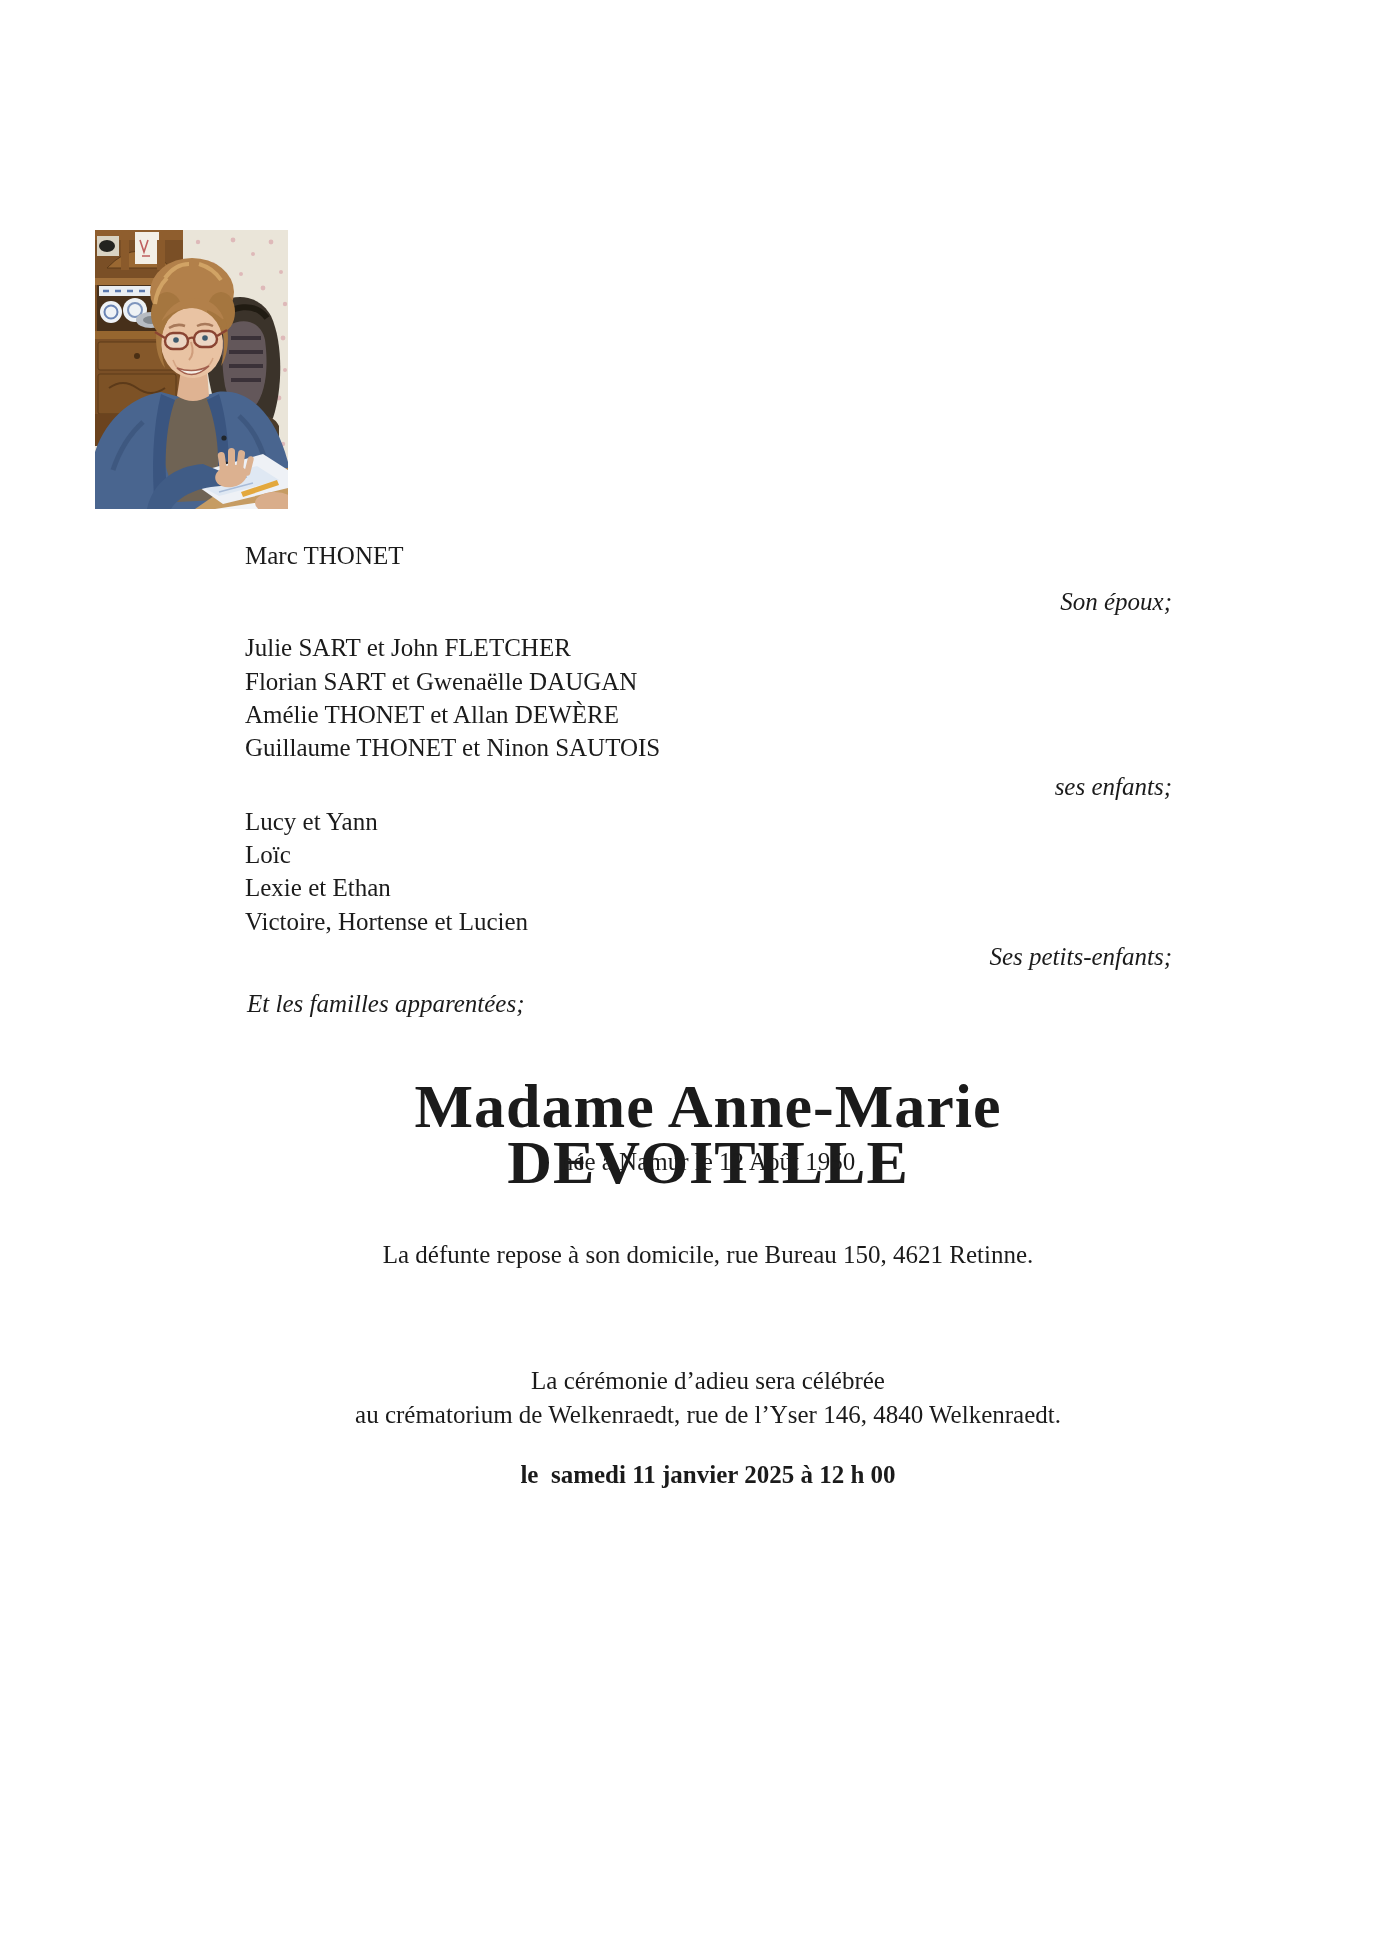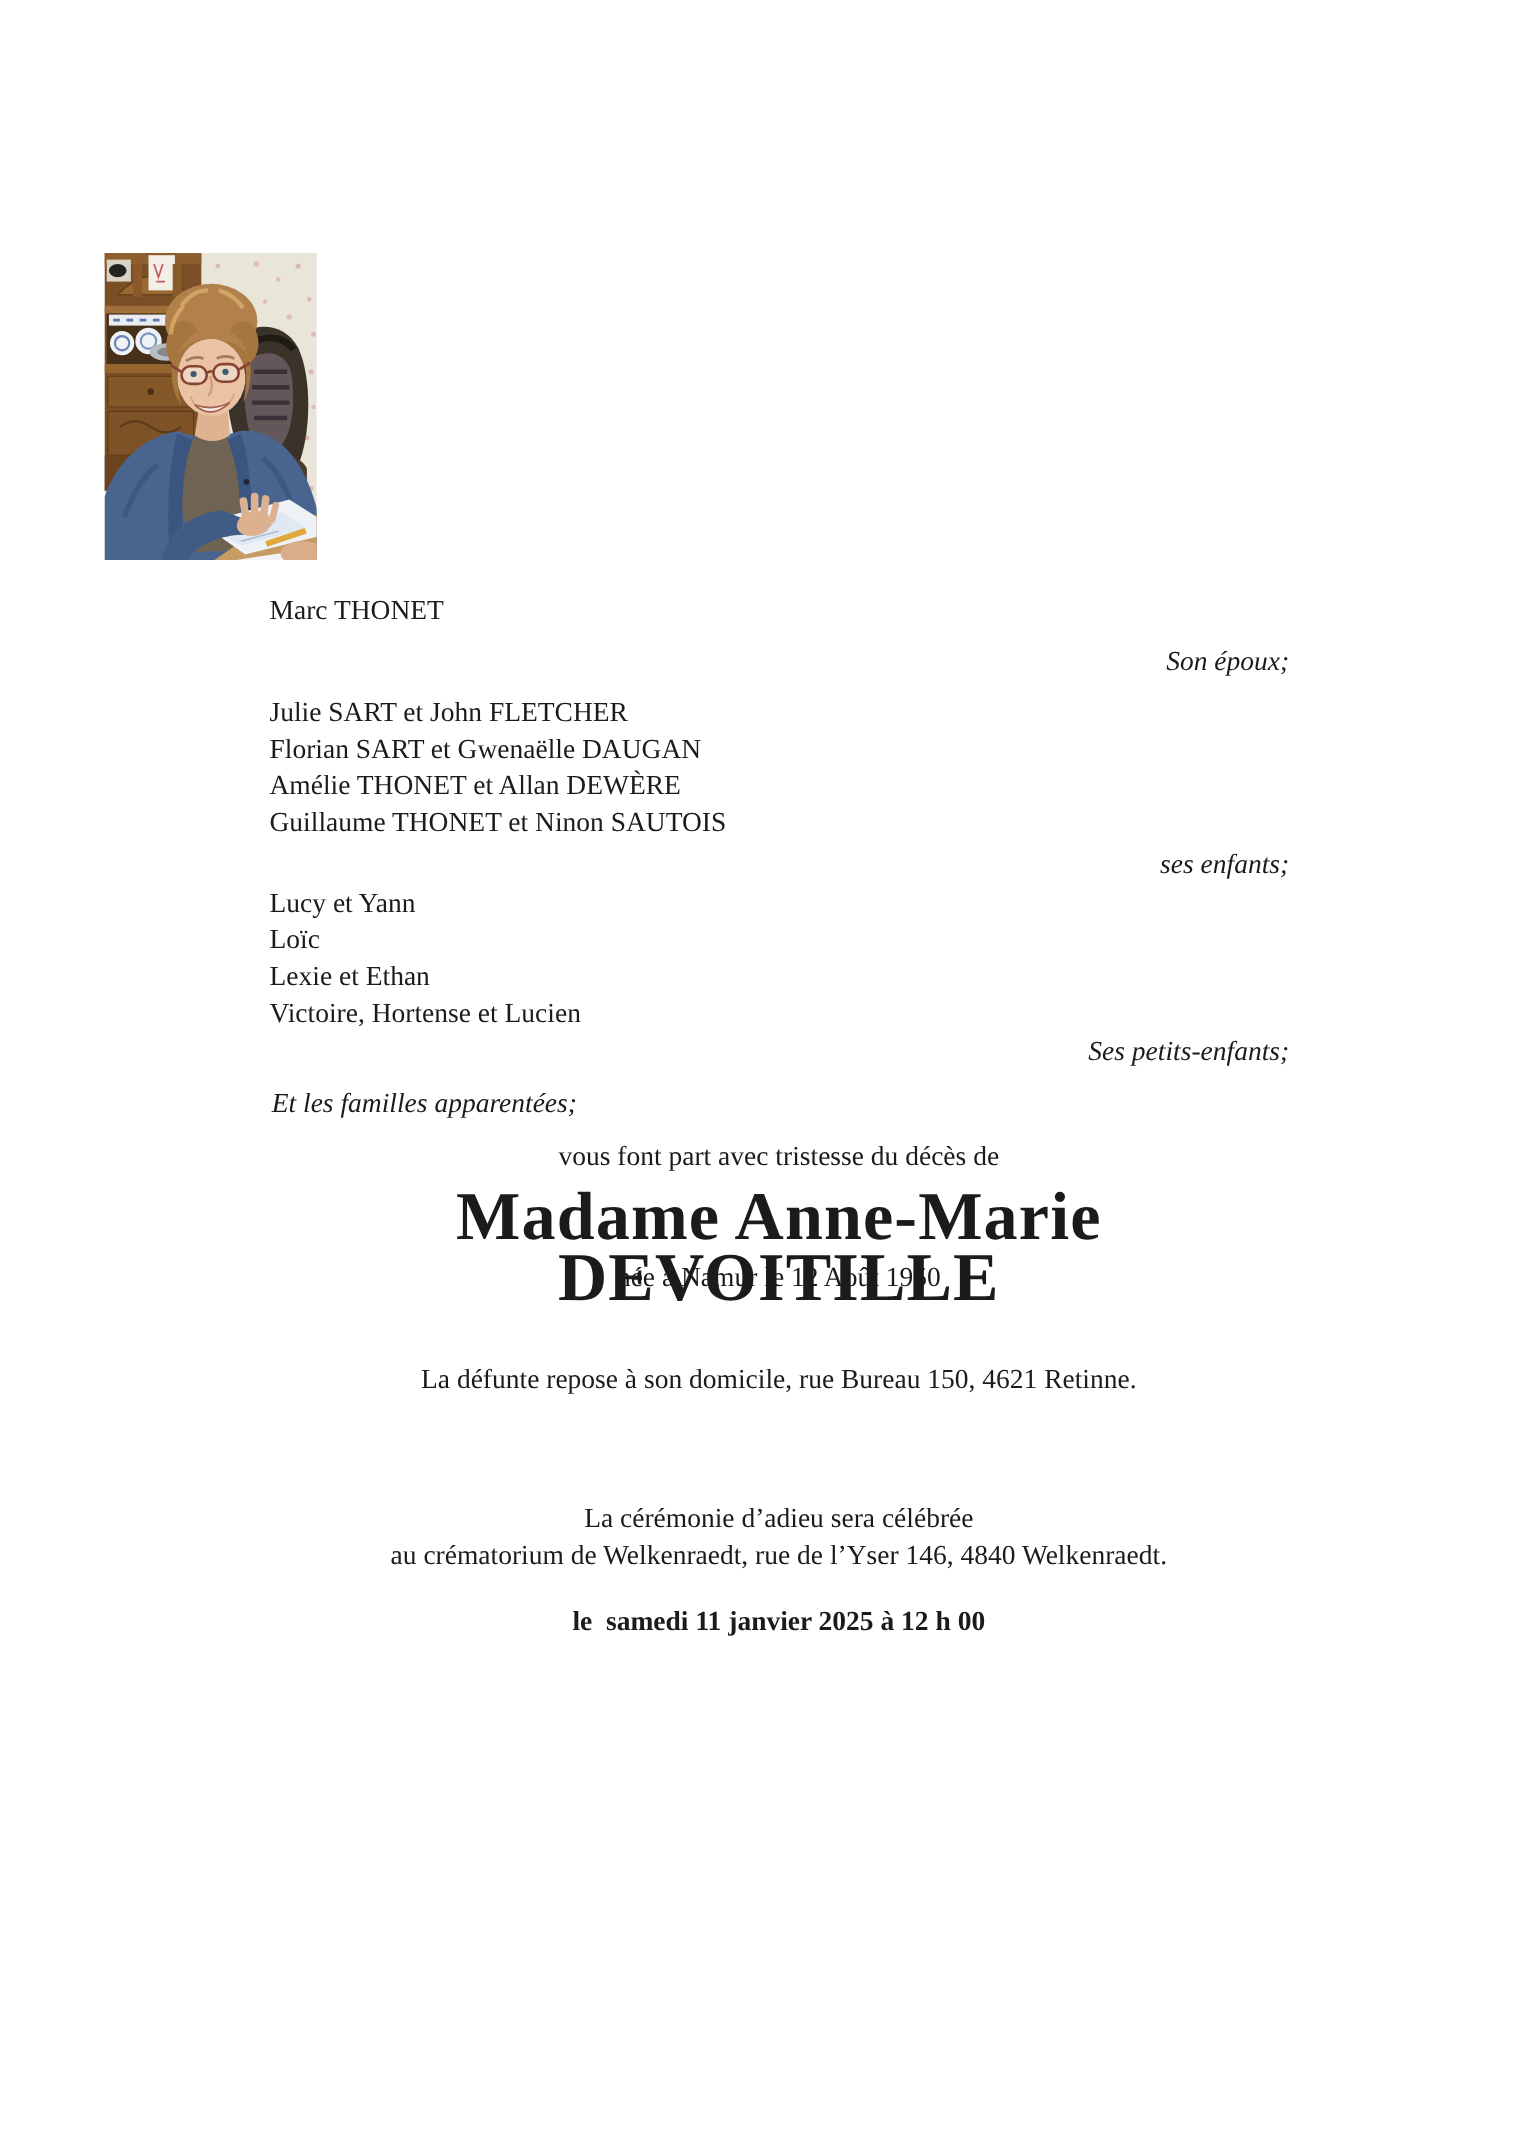--- a/index.html
+++ b/index.html
@@ -172,21 +172,20 @@
   <div class="t rightlbl" style="top:771px">ses enfants;</div>
 
   <div class="t left" style="top:806px">Lucy et Yann</div>
   <div class="t left" style="top:839px">Loïc</div>
   <div class="t left" style="top:872px">Lexie et Ethan</div>
   <div class="t left" style="top:906px">Victoire, Hortense et Lucien</div>
   <div class="t rightlbl" style="top:941px">Ses petits-enfants;</div>
 
   <div class="t fam-left italic" style="top:988px">Et les familles apparentées;</div>
 
-  <div class="t center" style="top:1036px">vous font part avec tristesse du décès de</div>
   <div class="t center title" style="top:1078px">Madame Anne-Marie DEVOITILLE</div>
   <div class="t center" style="top:1146px">née à Namur le 12 Août 1950</div>
 
   <div class="t center" style="top:1239px">La défunte repose à son domicile, rue Bureau 150, 4621 Retinne.</div>
 
   <div class="t center" style="top:1365px">La cérémonie d’adieu sera célébrée</div>
   <div class="t center" style="top:1399px">au crématorium de Welkenraedt, rue de l’Yser 146, 4840 Welkenraedt.</div>
   <div class="t center datebold" style="top:1459px">le  samedi 11 janvier 2025 à 12 h 00</div>
 
 </div>

